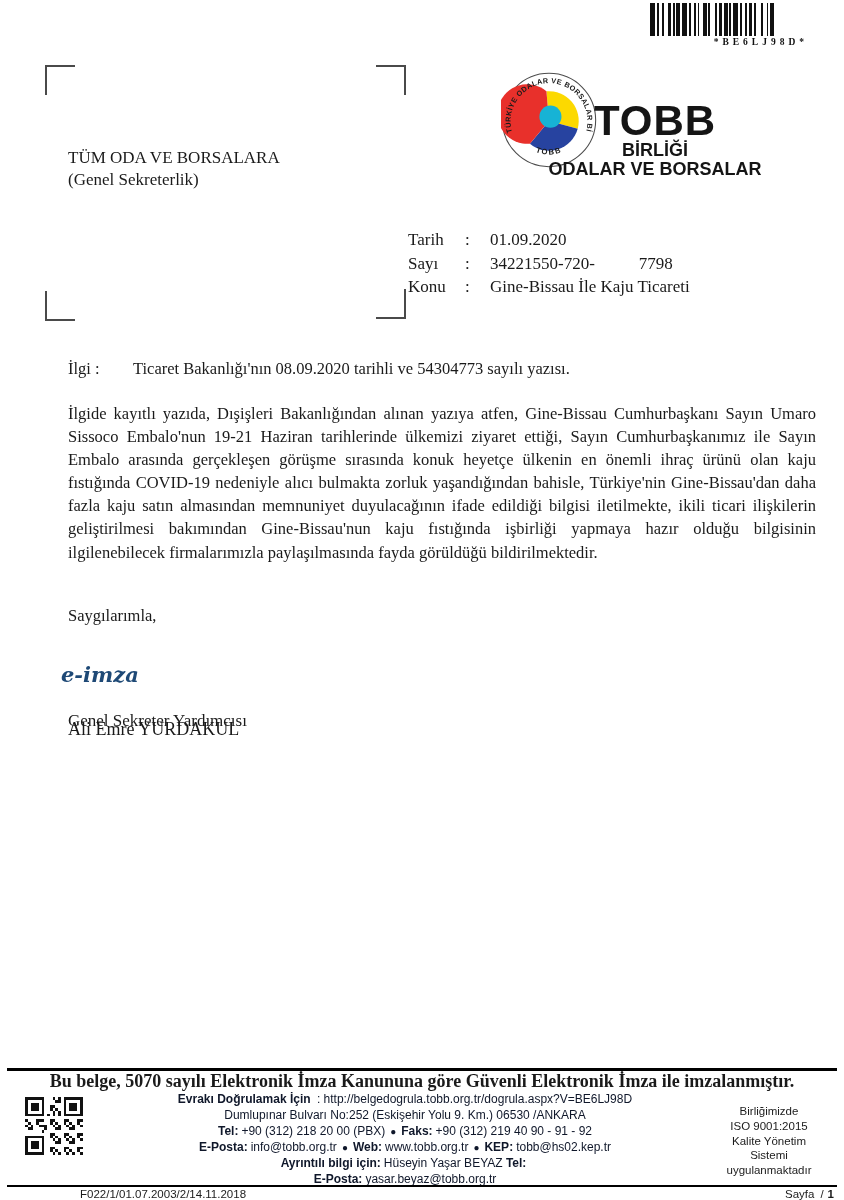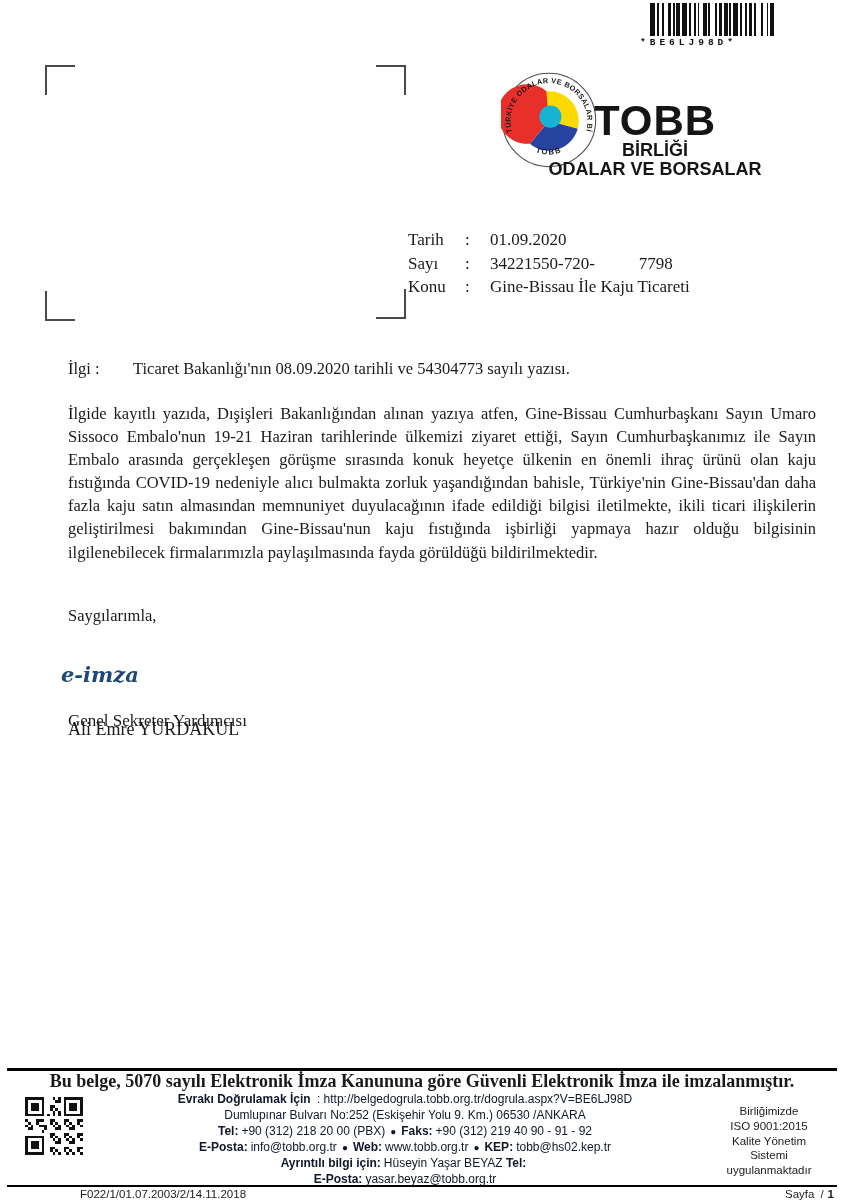--- a/index.html
+++ b/index.html
@@ -3,22 +3,22 @@
 <meta charset="utf-8">
 <style>
   html,body{margin:0;padding:0;background:#e9e9e9;}
   .page{position:relative;width:844px;height:1200px;background:#ffffff;overflow:hidden;
         font-family:"Liberation Serif",serif;color:#1a1a1a;}
   .abs{position:absolute;}
 
   
   .barcode{left:650px;top:3px;width:127px;height:33px;display:flex;align-items:stretch;}
   .barcode span{display:block;height:100%;}
-  .barcode-text{left:640px;top:37px;width:148px;text-align:left;
-    font-family:Liberation Mono, monospace;font-size:9.5px;font-weight:bold;letter-spacing:4px;color:#111;}
+  .barcode-text{left:660px;top:37px;width:148px;text-align:right;
+    font-family:Liberation Serif, serif;font-size:9.5px;font-weight:bold;letter-spacing:4px;color:#111;}
 
   
   .mark{width:28px;height:28px;}
   .mark-tl{left:45px;top:65px;border-left:2px solid #4a4a4a;border-top:2px solid #4a4a4a;}
   .mark-tr{left:376px;top:65px;border-right:2px solid #4a4a4a;border-top:2px solid #4a4a4a;}
   .mark-bl{left:45px;top:291px;border-left:2px solid #4a4a4a;border-bottom:2px solid #4a4a4a;}
   .mark-br{left:376px;top:289px;border-right:2px solid #4a4a4a;border-bottom:2px solid #4a4a4a;}
 
   .recipient{left:68px;top:147px;font-size:17px;line-height:22px;}
 
@@ -122,20 +122,24 @@
       <span style="flex-grow: 2; background: rgb(17, 17, 17);"></span>
       <span style="flex-grow: 2; background: rgb(255, 255, 255);"></span>
     </div>
   <div class="abs barcode-text">*BE6LJ98D*</div>
 
   <div class="abs mark mark-tl"></div>
   <div class="abs mark mark-tr"></div>
   <div class="abs mark mark-bl"></div>
   <div class="abs mark mark-br"></div>
 
+  <div class="abs recipient">
+    <div>TÜM ODA VE BORSALARA</div>
+    <div>(Genel Sekreterlik)</div>
+  </div>
 
   <svg class="abs emblem" viewBox="0 0 100 100">
     <circle cx="50" cy="50" r="48.6" fill="#ffffff" stroke="#4c4c4c" stroke-width="1.1"></circle>
     <defs>
       <path id="arcT" d="M 11.6,62.8 A 40,40 0 1 1 88.4,62.8"></path>
       <path id="arcB" d="M 22,72 A 35,35 0 0 0 78,72"></path>
     </defs>
     <path d="M50,51 L47.3,20.1 A31,31 0 0 1 79.9,59.0 Z" fill="#fcd900"></path>
     <path d="M50,51 L79.9,59.0 A31,31 0 0 1 30.1,74.7 Z" fill="#2743a0"></path>
     <path d="M50,51 L30.1,74.7 A31,31 0 1 1 47.3,20.1 Z" fill="#e8302b"></path>

